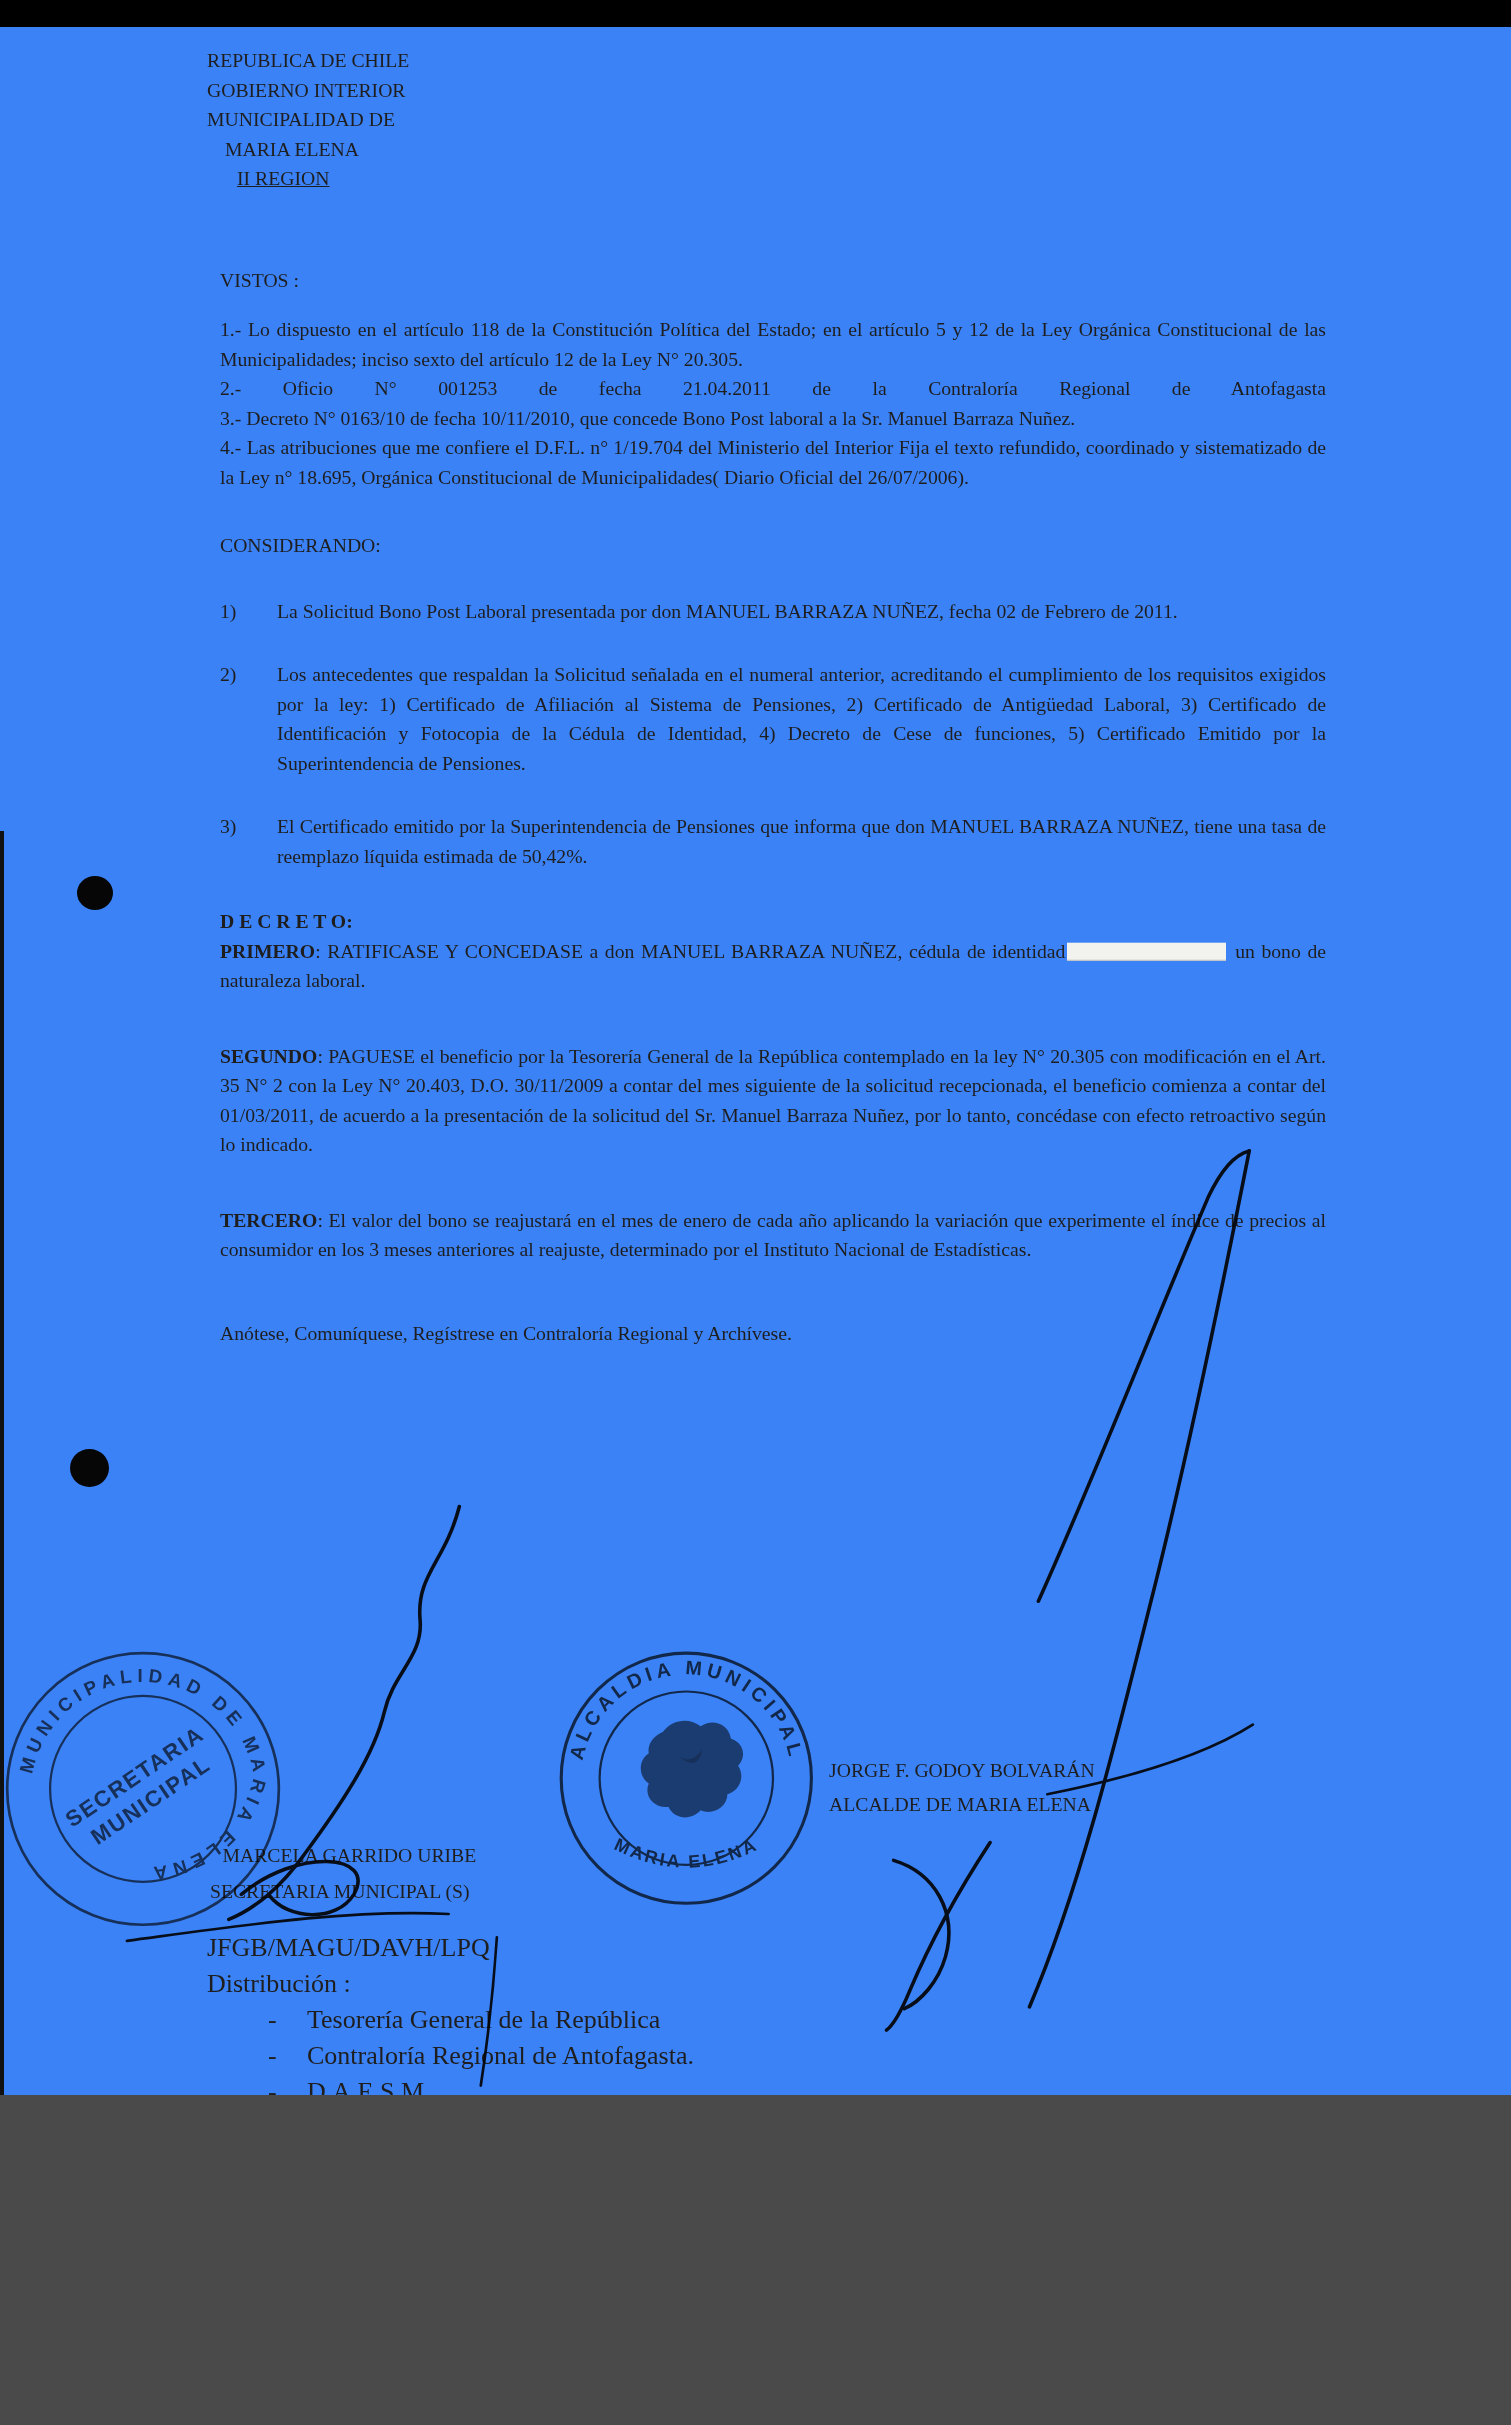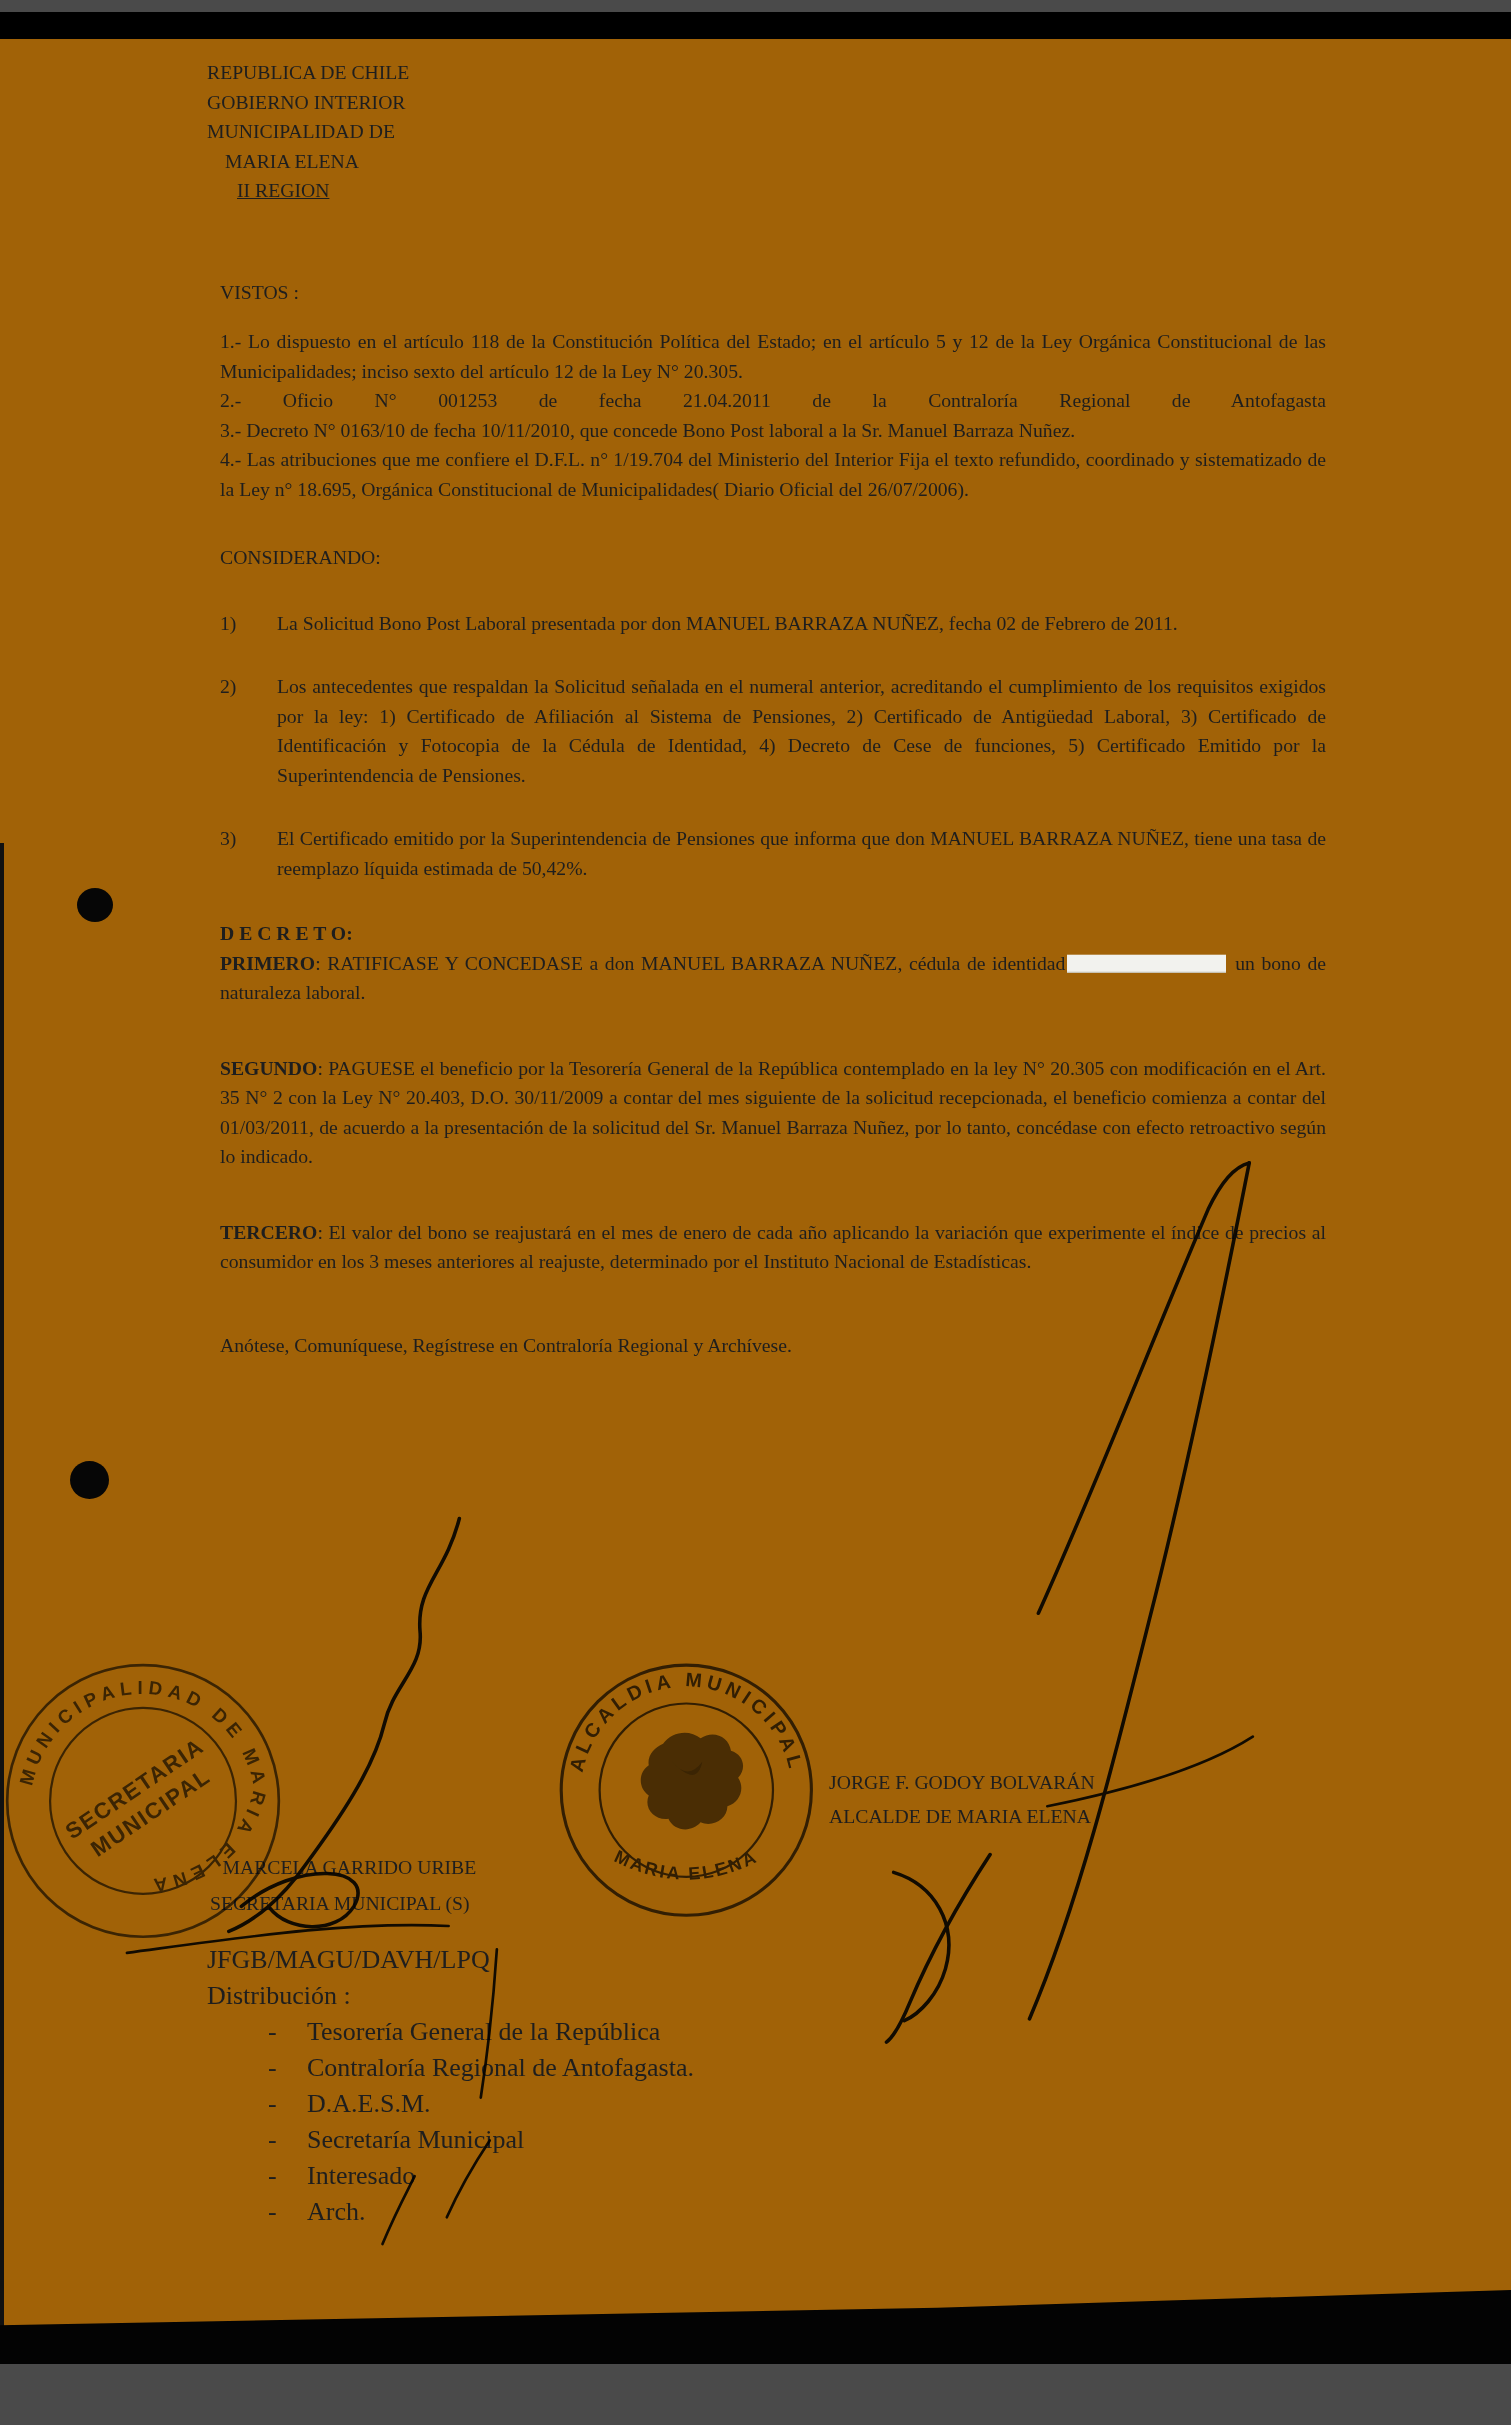--- a/index.html
+++ b/index.html
@@ -1,22 +1,22 @@
 <!DOCTYPE html>
 <html style="font-size:14.3px"><head>
 <meta charset="utf-8">
 <style>
   * { margin: 0; padding: 0; box-sizing: border-box; }
   html, body { background: #4a4a4a; }
   .page {
     position: relative;
     width: 1512px;
-    height: 2352px;
-    margin: 12px auto;
-    background: #a16207;
+    height: 2095px;
+    margin: 0 auto;
+    background: #3b82f6;
     overflow: hidden;
     font-family: "Liberation Serif", "DejaVu Serif", serif;
     color: #1e1e1e;
   }
   .bar-top { position: absolute; top: 0; left: 0; width: 100%; height: 27px; background: #000; }
   .edge-left { position: absolute; left: 0; top: 831px; width: 3.6px; height: 1595px; background: #111; }
   .bar-bottom {
     position: absolute; left: 0; top: 2278px; width: 100%; height: 147px; background: #030303;
     clip-path: polygon(0 24%, 62% 12%, 100% 0, 100% 100%, 0 100%);
   }

